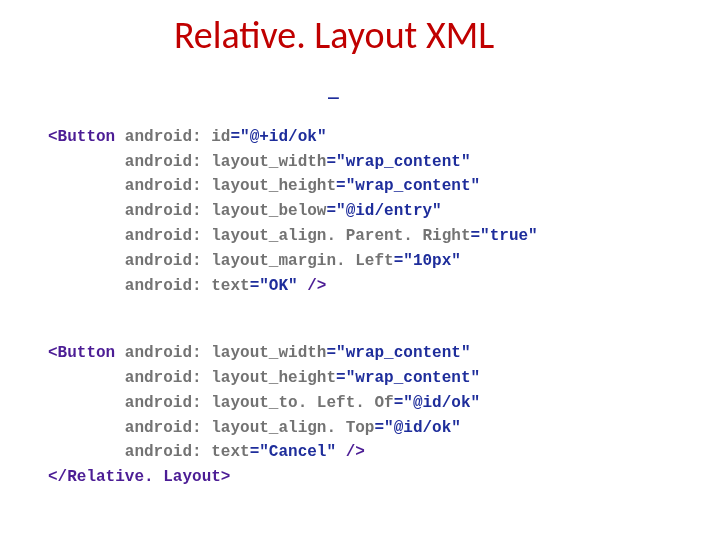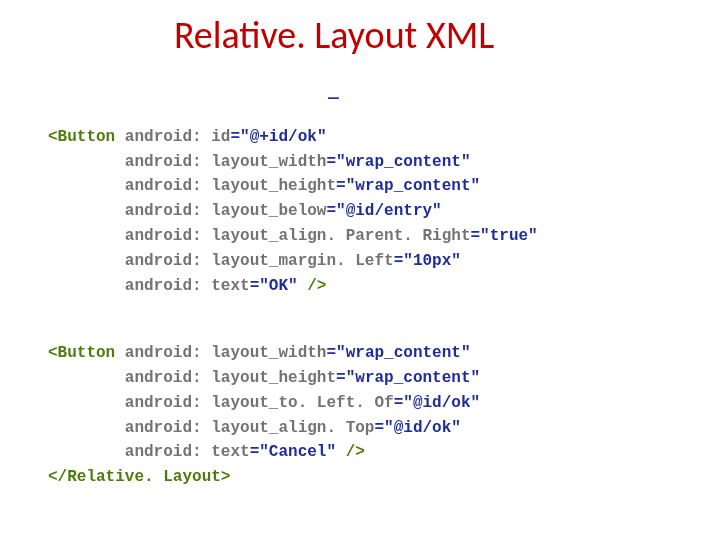--- a/index.html
+++ b/index.html
@@ -31,21 +31,21 @@
     position: absolute;
     top: 100px;
     left: 48px;
     width: 620px;
     font-family: Consolas, "Courier New", monospace;
     font-size: 16px;
     line-height: 1.55;
     font-weight: bold;
     white-space: pre;
   }
-  .tag   { color: #4d7c0f; }    
+  .tag   { color: #4c1d95; }    
   .attr  { color: #737373; }    
   .punct { color: #1E2D9B; }    
   .val   { color: #1E2D9B; }
   .spacer { height: 18px; }
   .underscore {
     position: absolute;
     top: 78px;
     left: 328px;
     font-family: Consolas, monospace;
     font-size: 18px;

